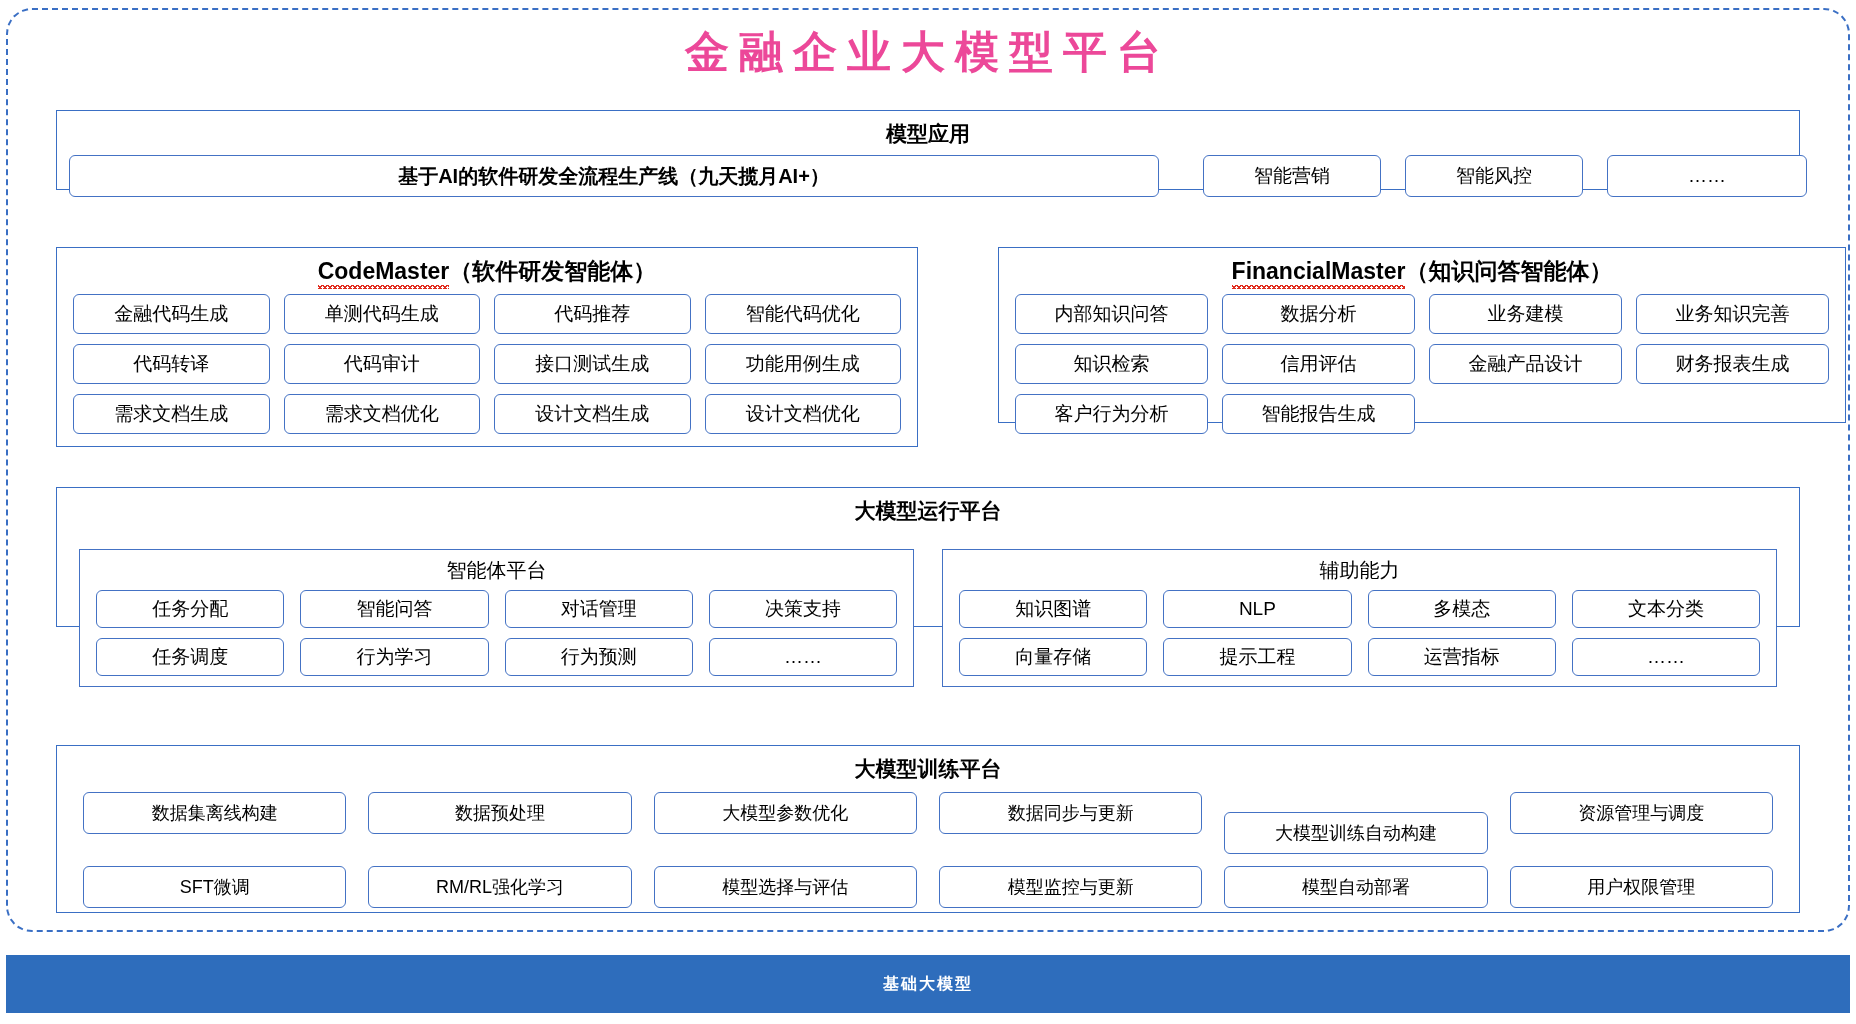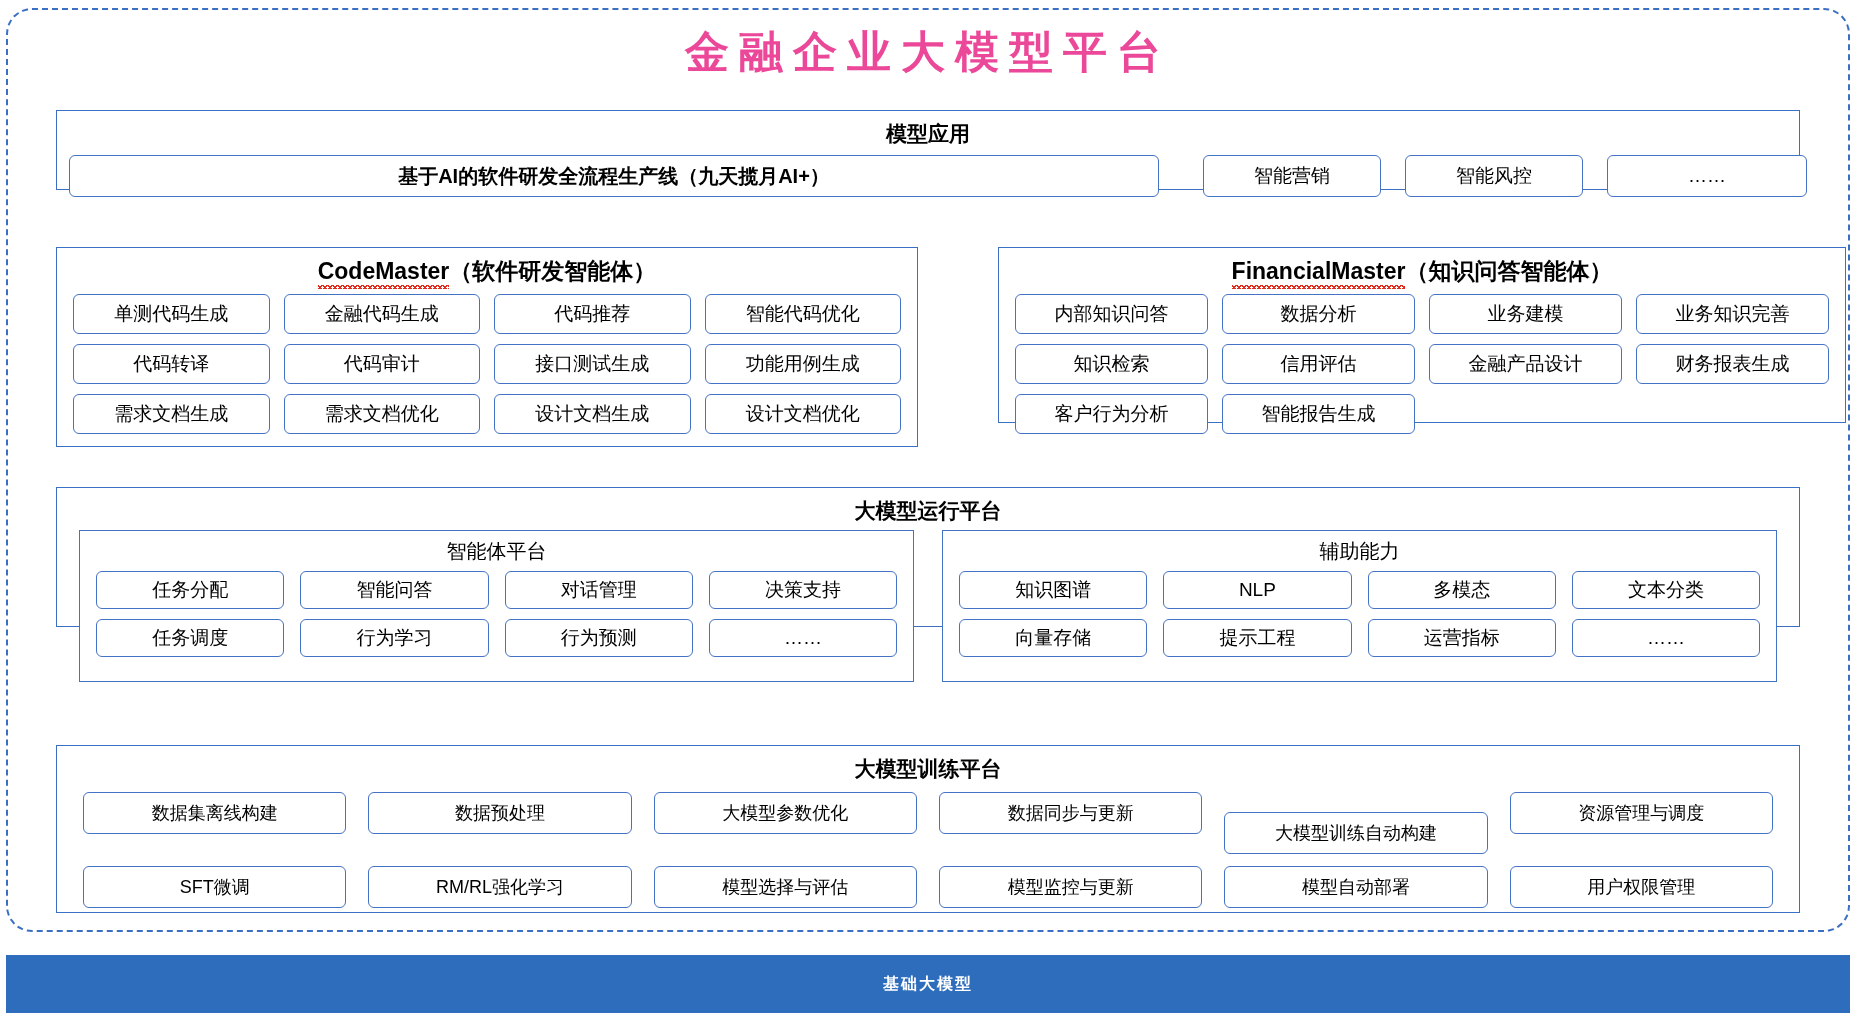--- a/index.html
+++ b/index.html
@@ -149,21 +149,22 @@
   #runtime-inner {
     display: flex;
     gap: 28px;
     padding: 4px 22px 0 22px;
   }
   .sub-panel {
     flex: 1;
     box-sizing: border-box;
     border: 1.4px solid #4472c4;
     background: #ffffff;
-    padding-bottom: 24px;
+    padding-bottom: 10px;
+    margin-top: 19px;
   }
   .sub-grid {
     display: grid;
     grid-template-columns: repeat(4, 1fr);
     gap: 10px 16px;
     padding: 6px 16px 0 16px;
   }
   .sub-grid .pill { height: 38px; }
 
   
@@ -210,22 +211,22 @@
       <div class="pill pill-app">智能风控</div>
       <div class="pill pill-app">……</div>
     </div>
   </div>
 
   <div class="panel" id="codemaster-panel">
     <div class="panel-title big">
       <span class="en squiggle">CodeMaster</span><span>（软件研发智能体）</span>
     </div>
     <div class="agent-grid">
+      <div class="pill">金融代码生成</div>
       <div class="pill">单测代码生成</div>
-      <div class="pill">金融代码生成</div>
       <div class="pill">代码推荐</div>
       <div class="pill">智能代码优化</div>
       <div class="pill">代码转译</div>
       <div class="pill">代码审计</div>
       <div class="pill">接口测试生成</div>
       <div class="pill">功能用例生成</div>
       <div class="pill">需求文档生成</div>
       <div class="pill">需求文档优化</div>
       <div class="pill">设计文档生成</div>
       <div class="pill">设计文档优化</div>

